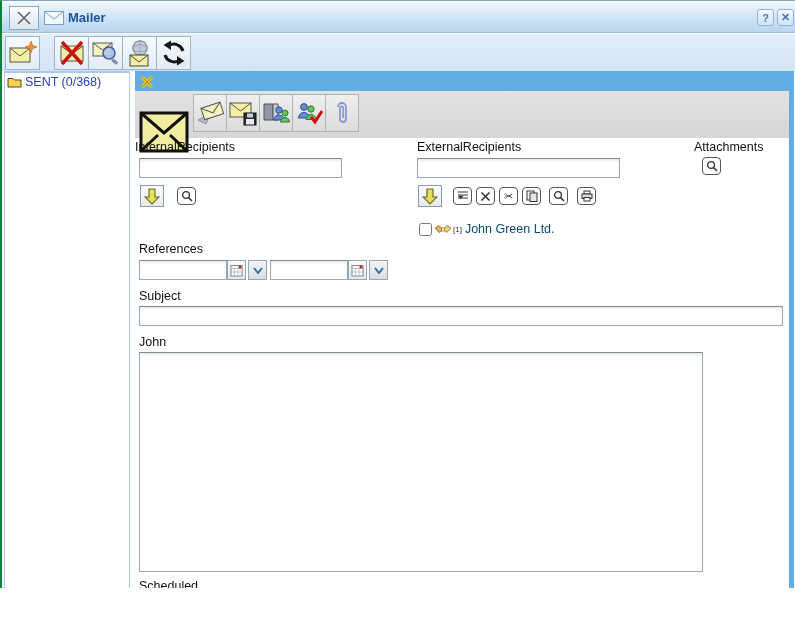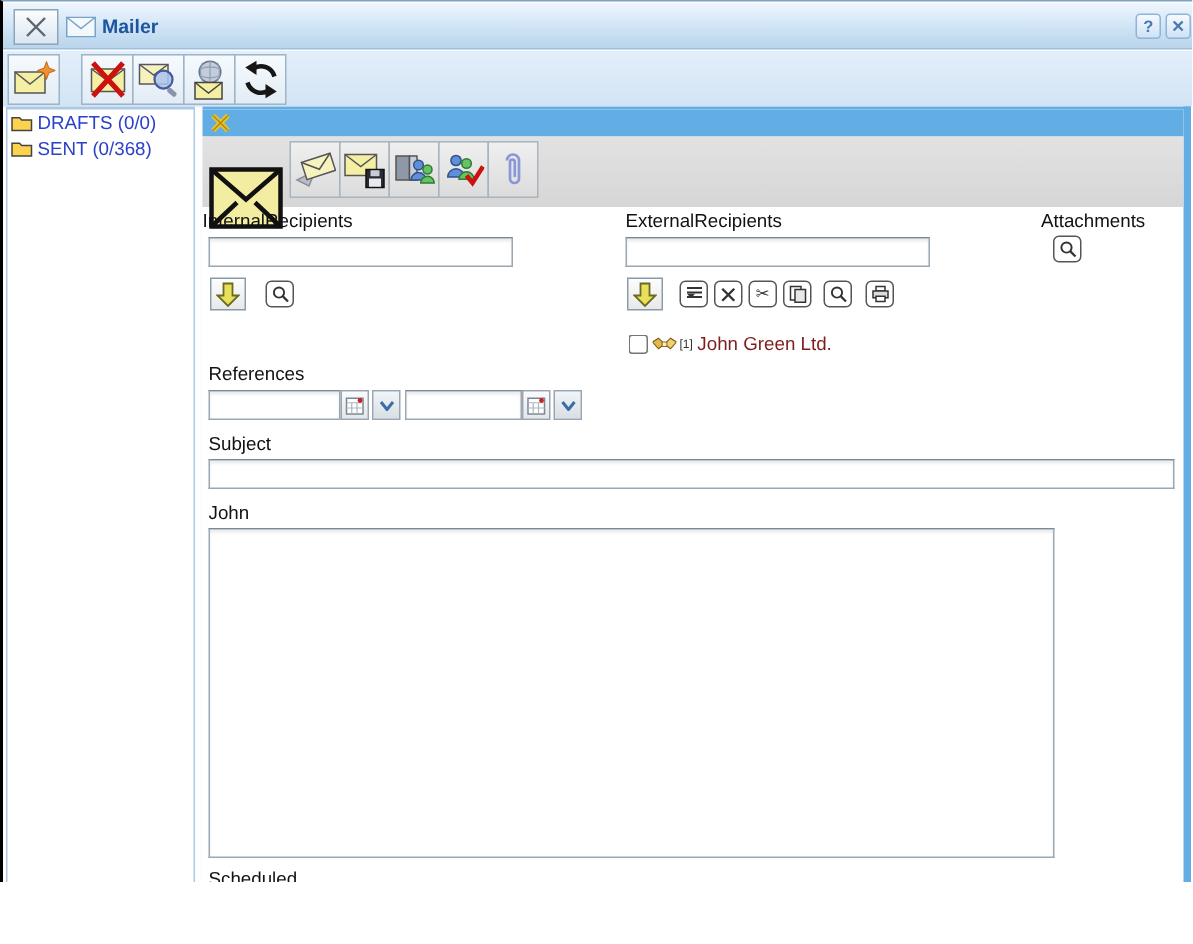--- a/index.html
+++ b/index.html
@@ -1,18 +1,18 @@
 <!DOCTYPE html>
 <html><head>
 <meta charset="utf-8">
 <style>
   html,body{margin:0;padding:0;background:#fff;}
   *{box-sizing:border-box;font-family:"Liberation Sans",sans-serif;}
   .win{position:relative;width:795px;height:588px;background:#fdfdfd;overflow:hidden;
-       border-left:2px solid #000000;border-top:1px solid #7fa3c0;}
+       border-left:2px solid #15803d;border-top:1px solid #7fa3c0;}
   .abs{position:absolute;}
 
   
   .titlebar{left:0;top:1px;width:793px;height:31px;
     background:linear-gradient(#eef6fd,#cfe4f5 55%,#b9d4ec);
     border-bottom:1px solid #9cc0de;}
   .tb-close{left:7px;top:4px;width:30px;height:24px;background:linear-gradient(#fcfdfe,#dbe6ef);
     border:1px solid #8fa6b8;display:flex;align-items:center;justify-content:center;cursor:pointer;}
   .tb-title{left:66px;top:8px;font-size:13px;font-weight:bold;color:#1d55a0;}
   .tb-right-btn{top:7px;width:17px;height:17px;border:1px solid #8fb4d8;border-radius:3px;
@@ -45,21 +45,21 @@
     font-size:12px;padding:1px 3px;box-shadow:inset 0 2px 2px rgba(0,0,0,.08);}
   .arrow-btn{width:24px;height:22px;border:1px solid #8a9aa8;background:linear-gradient(#fdfdfd,#e8e8e8);
     display:flex;align-items:center;justify-content:center;cursor:pointer;}
   .mini-ic{width:19px;height:18px;border:1.4px solid #555;border-radius:4px;background:#fff;
     display:flex;align-items:center;justify-content:center;cursor:pointer;}
   .glyph{font-size:11px;color:#333;line-height:1;}
   .cal-btn{width:19px;height:20px;border:1px solid #99a6b2;background:linear-gradient(#fbfbfb,#e3e7ea);
     display:flex;align-items:center;justify-content:center;cursor:pointer;}
   .dd-btn{width:19px;height:20px;border:1px solid #99a6b2;background:linear-gradient(#f2f5f8,#d8dee4);
     display:flex;align-items:center;justify-content:center;cursor:pointer;}
-  .link{font-size:12.5px;color:#7f1d1d;cursor:pointer;text-decoration:none;}
+  .link{font-size:12.5px;color:#0c4a6e;cursor:pointer;text-decoration:none;}
   .sup{font-size:8px;color:#333;vertical-align:top;}
   textarea.bigtext{resize:none;border:1px solid #9aa8b4;border-top:1px solid #7c8a96;
     box-shadow:inset 0 2px 2px rgba(0,0,0,.08);font-size:12px;}
 </style>
 </head>
 <body>
 
 <div class="win">
 
   <div class="abs titlebar">
@@ -116,26 +116,20 @@
       <svg width="26" height="26" viewBox="0 0 26 26">
         <path d="M22 11 A 9.5 9.5 0 0 0 8 5.5" fill="none" stroke="#161616" stroke-width="3"></path>
         <polygon points="10,0.5 10,10 2.5,5" fill="#161616"></polygon>
         <path d="M4 15 A 9.5 9.5 0 0 0 18 20.5" fill="none" stroke="#161616" stroke-width="3"></path>
         <polygon points="16,16 16,25.5 23.5,21" fill="#161616"></polygon>
       </svg>
     </div>
   </div>
 
   <div class="abs sidebar">
-    <div class="folder-row">
-      <svg width="15" height="12" viewBox="0 0 15 12">
-        <path d="M1,2.5 h5 l1.5,1.5 h6.5 v7 h-13 Z" fill="#fcd24e" stroke="#444" stroke-width="1"></path>
-      </svg>
-      <span class="folder-label">DRAFTS (0/0)</span>
-    </div>
     <div class="folder-row">
       <svg width="15" height="12" viewBox="0 0 15 12">
         <path d="M1,2.5 h5 l1.5,1.5 h6.5 v7 h-13 Z" fill="#fcd24e" stroke="#444" stroke-width="1"></path>
       </svg>
       <span class="folder-label">SENT (0/368)</span>
     </div>
   </div>
 
   <div class="abs panel">
 

